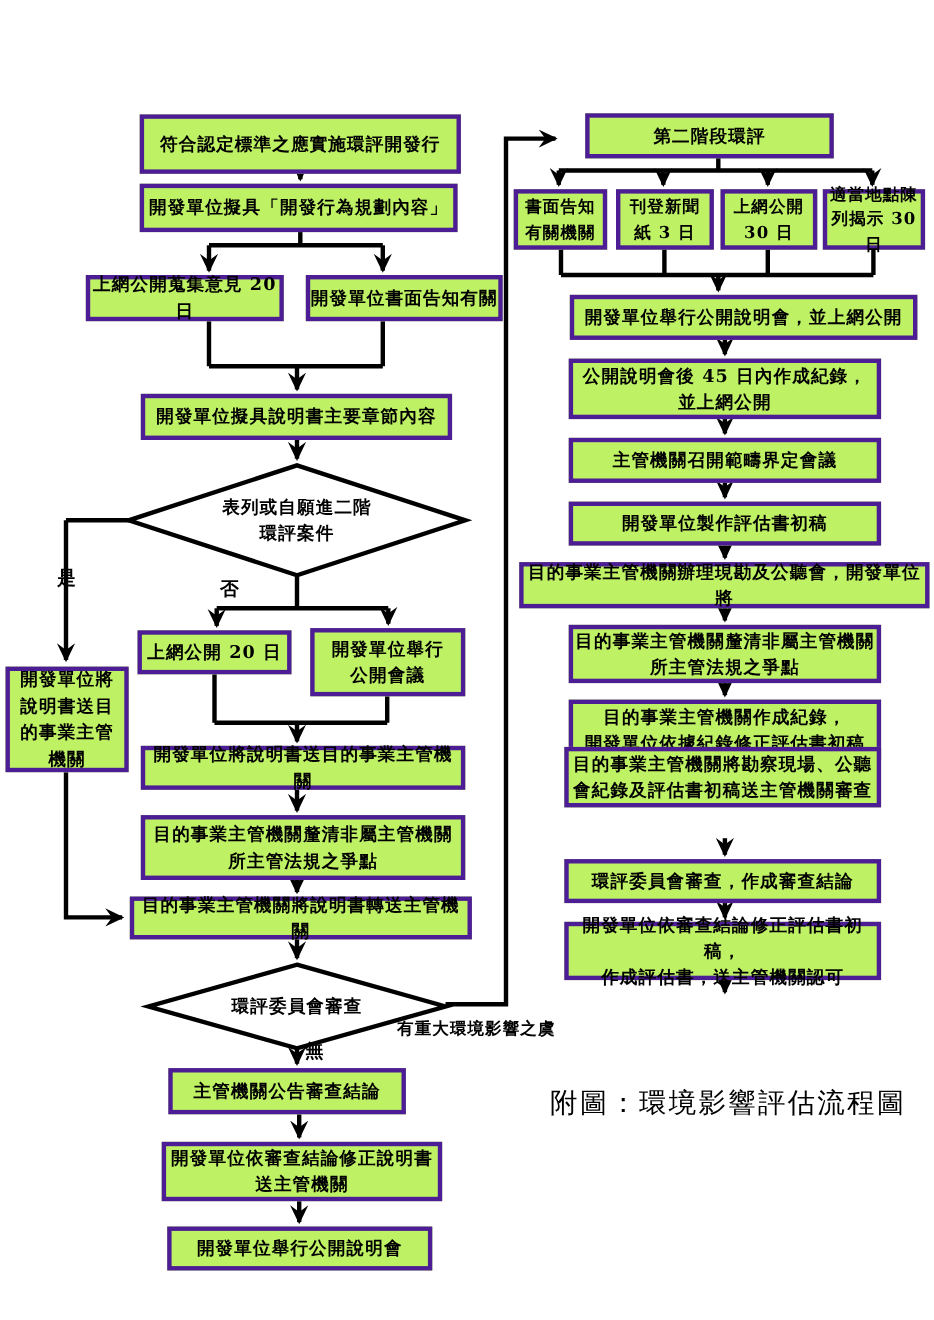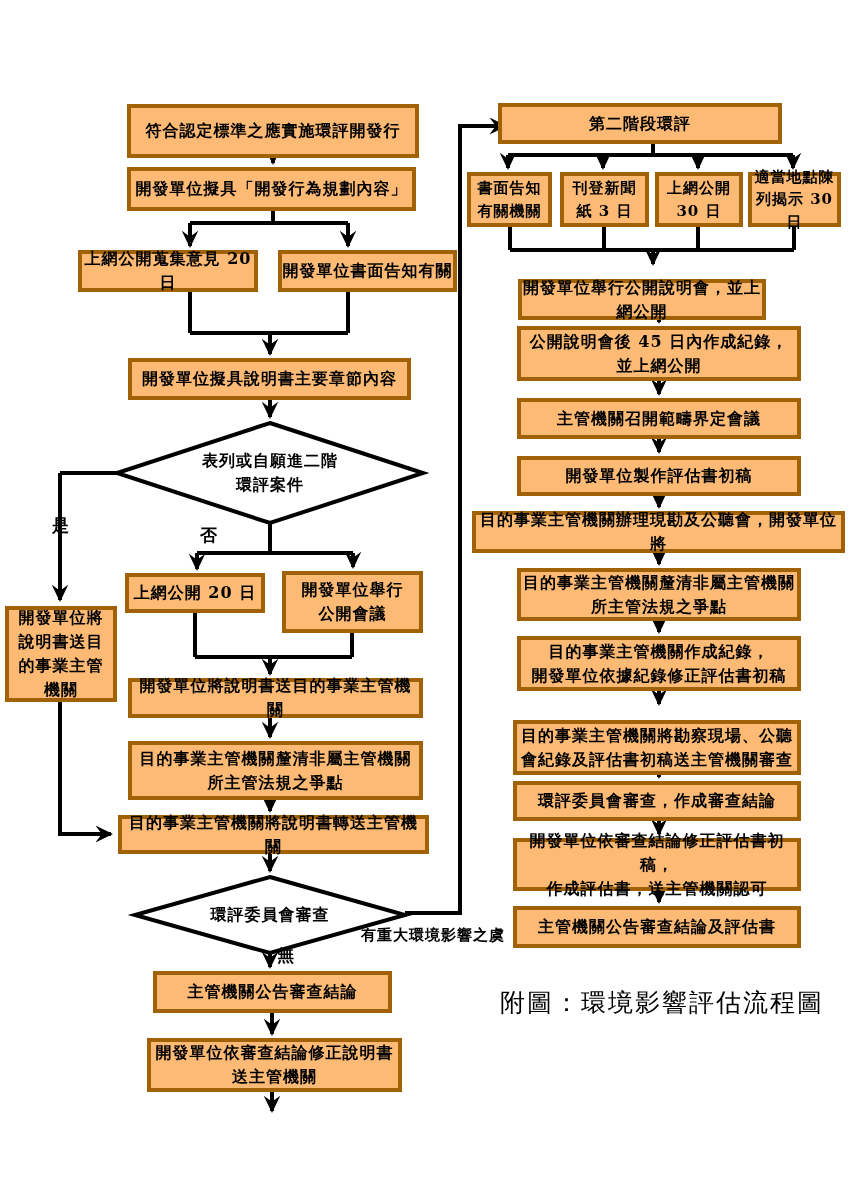--- a/index.html
+++ b/index.html
@@ -4,21 +4,21 @@
 <style>
   html,body{margin:0;padding:0;background:#fff;}
   .page{
     position:relative;width:849px;height:1200px;background:#ffffff;overflow:hidden;
     font-family:"DejaVu Serif","Liberation Serif",serif;color:#000;
   }
   .wires{position:absolute;left:0;top:0;z-index:0;}
   .wire{stroke:#000;stroke-width:4;fill:none;}
   .dmd{fill:#ffffff;stroke:#000;stroke-width:4;}
   .node{
-    position:absolute;box-sizing:border-box;border:4px solid #a16207;background:#fdba74;
+    position:absolute;box-sizing:border-box;border:4px solid #4c1d95;background:#bef264;
     display:flex;align-items:center;justify-content:center;text-align:center;
     font-weight:700;font-size:16px;letter-spacing:1px;line-height:1.5;
     white-space:pre-line;z-index:1;
   }
   .node.small{font-size:15px;letter-spacing:1px;}
   .dtext{
     position:absolute;display:flex;align-items:center;justify-content:center;text-align:center;
     font-weight:700;font-size:16px;letter-spacing:1px;line-height:1.5;white-space:pre-line;z-index:1;
   }
   .lbl{
@@ -99,50 +99,50 @@
 的事業主管
 機關</div>
   <div class="node" style="left:125px;top:573px;width:140px;height:40px">上網公開 20 日</div>
   <div class="node" style="left:282px;top:571px;width:141px;height:62px">開發單位舉行
 公開會議</div>
   <div class="node" style="left:128px;top:678px;width:295px;height:40px">開發單位將說明書送目的事業主管機關</div>
   <div class="node" style="left:128px;top:741px;width:295px;height:59px">目的事業主管機關釐清非屬主管機關
 所主管法規之爭點</div>
   <div class="node" style="left:118px;top:815px;width:311px;height:39px">目的事業主管機關將說明書轉送主管機關</div>
   <div class="dtext" style="left:160px;top:898px;width:220px;height:34px">環評委員會審查</div>
-  <div class="node" style="left:153px;top:971px;width:239px;height:42px">主管機關公告審查結論</div>
+  <div class="node" style="left:153px;top:971px;width:216px;height:42px">主管機關公告審查結論</div>
   <div class="node" style="left:147px;top:1038px;width:255px;height:54px">開發單位依審查結論修正說明書
 送主管機關</div>
+  <div class="node" style="left:152px;top:1115px;width:241px;height:40px">開發單位舉行公開說明會</div>
 
   <div class="lbl" style="left:52px;top:514px">是</div>
   <div class="lbl" style="left:200px;top:524px">否</div>
   <div class="lbl" style="left:277px;top:944px">無</div>
   <div class="lbl small" style="left:361px;top:926px">有重大環境影響之虞</div>
 
-  <div class="node" style="left:498px;top:103px;width:284px;height:41px">第二階段環評</div>
+  <div class="node" style="left:532px;top:103px;width:226px;height:41px">第二階段環評</div>
   <div class="node small" style="left:467px;top:172px;width:85px;height:55px">書面告知
 有關機關</div>
   <div class="node small" style="left:560px;top:172px;width:89px;height:55px">刊登新聞
 紙 3 日</div>
   <div class="node small" style="left:655px;top:172px;width:88px;height:55px">上網公開
 30 日</div>
   <div class="node small" style="left:748px;top:172px;width:93px;height:55px">適當地點陳
 列揭示 30 日</div>
-  <div class="node" style="left:518px;top:279px;width:248px;height:41px">開發單位舉行公開說明會，並上網公開</div>
+  <div class="node" style="left:518px;top:268px;width:316px;height:41px">開發單位舉行公開說明會，並上網公開</div>
   <div class="node" style="left:517px;top:326px;width:284px;height:55px">公開說明會後 45 日內作成紀錄，
 並上網公開</div>
   <div class="node" style="left:517px;top:398px;width:284px;height:41px">主管機關召開範疇界定會議</div>
   <div class="node" style="left:517px;top:456px;width:284px;height:40px">開發單位製作評估書初稿</div>
   <div class="node" style="left:472px;top:511px;width:373px;height:42px">目的事業主管機關辦理現勘及公聽會，開發單位將</div>
   <div class="node" style="left:517px;top:568px;width:284px;height:53px">目的事業主管機關釐清非屬主管機關
 所主管法規之爭點</div>
   <div class="node" style="left:517px;top:636px;width:284px;height:55px">目的事業主管機關作成紀錄，
 開發單位依據紀錄修正評估書初稿</div>
-  <div class="node" style="left:513px;top:720px;width:288px;height:55px">目的事業主管機關將勘察現場、公聽
+  <div class="node" style="left:513px;top:679px;width:288px;height:55px">目的事業主管機關將勘察現場、公聽
 會紀錄及評估書初稿送主管機關審查</div>
   <div class="node" style="left:513px;top:781px;width:288px;height:40px">環評委員會審查，作成審查結論</div>
   <div class="node" style="left:513px;top:838px;width:288px;height:53px">開發單位依審查結論修正評估書初稿，
 作成評估書，送主管機關認可</div>
-  <div class="node" style="left:513px;top:906px;width:288px;height:42px">主管機關公告審查結論及評估書</div>
 
   <div class="caption">附圖：環境影響評估流程圖</div>
 
 </div>
 
 </body></html>

